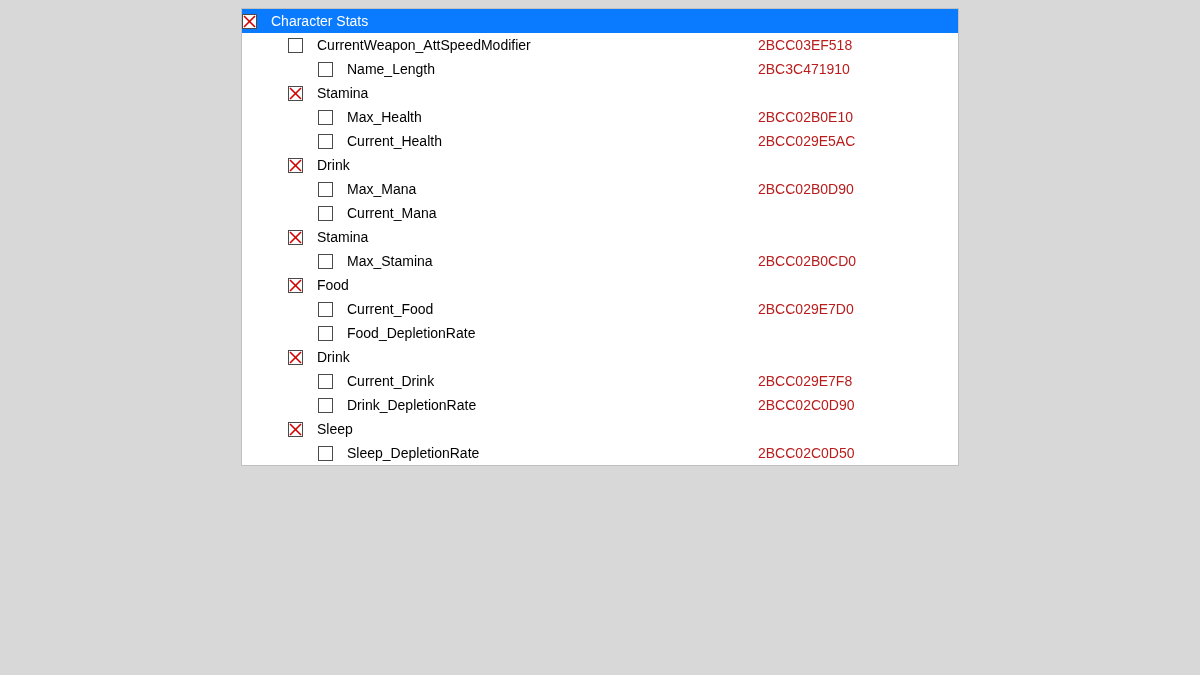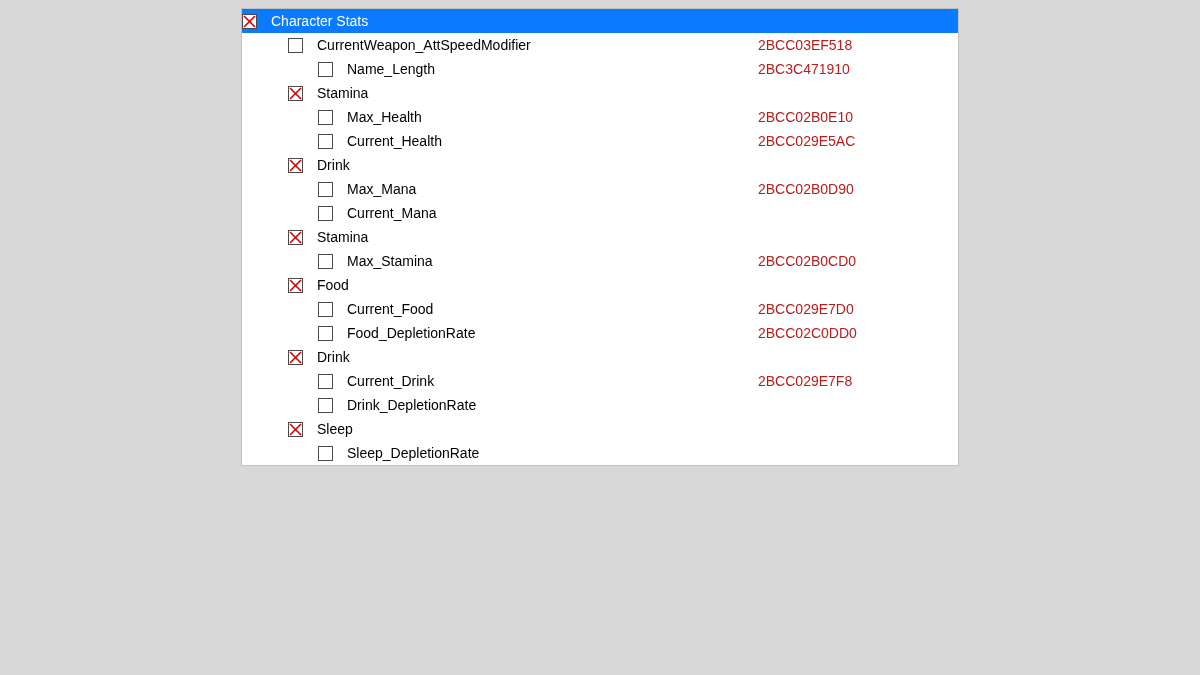--- a/index.html
+++ b/index.html
@@ -168,21 +168,20 @@
   <div class="row indent-2">
     <span class="cb"></span>
     <span class="label-col">Current_Food</span>
     <span class="spacer"></span>
     <span class="addr-col">2BCC029E7D0</span>
   </div>
   <div class="row indent-2">
     <span class="cb"></span>
     <span class="label-col">Food_DepletionRate</span>
     <span class="spacer"></span>
-    <span class="addr-col">2BCC02C0DD0</span>
   </div>
 
   <div class="row indent-1">
     <span class="cb checked">
         <svg viewBox="0 0 13 13">
           <line x1="1" y1="1" x2="12" y2="12" stroke="#d00000" stroke-width="1.6"></line>
           <line x1="12" y1="1" x2="1" y2="12" stroke="#d00000" stroke-width="1.6"></line>
         </svg>
       </span>
     <span class="label-col">Drink</span>
@@ -192,32 +191,34 @@
   <div class="row indent-2">
     <span class="cb"></span>
     <span class="label-col">Current_Drink</span>
     <span class="spacer"></span>
     <span class="addr-col">2BCC029E7F8</span>
   </div>
   <div class="row indent-2">
     <span class="cb"></span>
     <span class="label-col">Drink_DepletionRate</span>
     <span class="spacer"></span>
+    <span class="addr-col">2BCC02C0D90</span>
   </div>
 
   <div class="row indent-1">
     <span class="cb checked">
         <svg viewBox="0 0 13 13">
           <line x1="1" y1="1" x2="12" y2="12" stroke="#d00000" stroke-width="1.6"></line>
           <line x1="12" y1="1" x2="1" y2="12" stroke="#d00000" stroke-width="1.6"></line>
         </svg>
       </span>
     <span class="label-col">Sleep</span>
     <span class="spacer"></span>
       <span class="addr-col"></span>
   </div>
   <div class="row indent-2">
     <span class="cb"></span>
     <span class="label-col">Sleep_DepletionRate</span>
     <span class="spacer"></span>
+    <span class="addr-col">2BCC02C0D50</span>
   </div>
 
 </div>
 
 </body></html>

